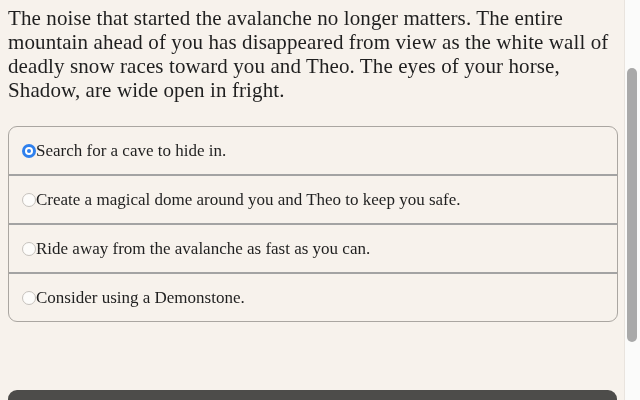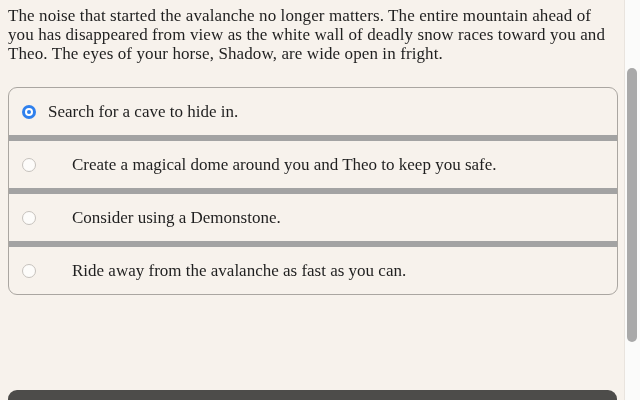--- a/index.html
+++ b/index.html
@@ -18,42 +18,41 @@
     height: 400px;
   }
   .content {
     position: absolute;
     left: 8px;
     top: 6px;
     width: 612px;
   }
   .story p {
     margin: 0 0 24px 0;
-    font-size: 17px;
-    line-height: 19px;
+    font-size: 21px;
+    line-height: 24px;
     letter-spacing: 0.1px;
   }
   .choice-box {
     margin-top: 1px;
     width: 608px;
     border: 1px solid #aaa6a1;
     border-radius: 9px;
     background: #f7f2ec;
     overflow: hidden;
   }
   .choice-row {
     display: flex;
     align-items: center;
     height: 47px;
     padding-left: 13px;
     cursor: pointer;
   }
   .choice-row + .choice-row {
-    border-top: 6px solid #a3a3a3;
-    gap: 24px;
+    border-top: 2px solid #a3a3a3;
   }
   .radio {
     position: relative;
     flex: 0 0 auto;
     width: 14px;
     height: 14px;
     border-radius: 50%;
     border: 1px solid #c6c2bd;
     background: #fdfcfa;
     box-sizing: border-box;
@@ -70,21 +69,20 @@
     background: #ffffff;
   }
   .choice-row.selected .radio::after {
     content: "";
     position: absolute;
     left: 5px; top: 5px; right: 5px; bottom: 5px;
     border-radius: 50%;
     background: #2f80ed;
   }
   .choice-label {
-    margin-left: 12px;
     font-size: 17px;
     line-height: 24px;
   }
   .bottom-bar {
     position: absolute;
     left: 8px;
     top: 390px;
     width: 609px;
     height: 14px;
     background: #4d4c4a;
@@ -123,25 +121,25 @@
       <div class="choice-row selected">
         <span class="radio"></span>
         <span class="choice-label">Search for a cave to hide in.</span>
       </div>
       <div class="choice-row">
         <span class="radio"></span>
         <span class="choice-label">Create a magical dome around you and Theo to keep you safe.</span>
       </div>
       <div class="choice-row">
         <span class="radio"></span>
-        <span class="choice-label">Consider using a Demonstone.</span>
+        <span class="choice-label">Ride away from the avalanche as fast as you can.</span>
       </div>
       <div class="choice-row">
         <span class="radio"></span>
-        <span class="choice-label">Ride away from the avalanche as fast as you can.</span>
+        <span class="choice-label">Consider using a Demonstone.</span>
       </div>
     </div>
   </div>
 
   <div class="bottom-bar"></div>
 
   <div class="scrollbar-track">
     <div class="scrollbar-thumb"></div>
   </div>
 

